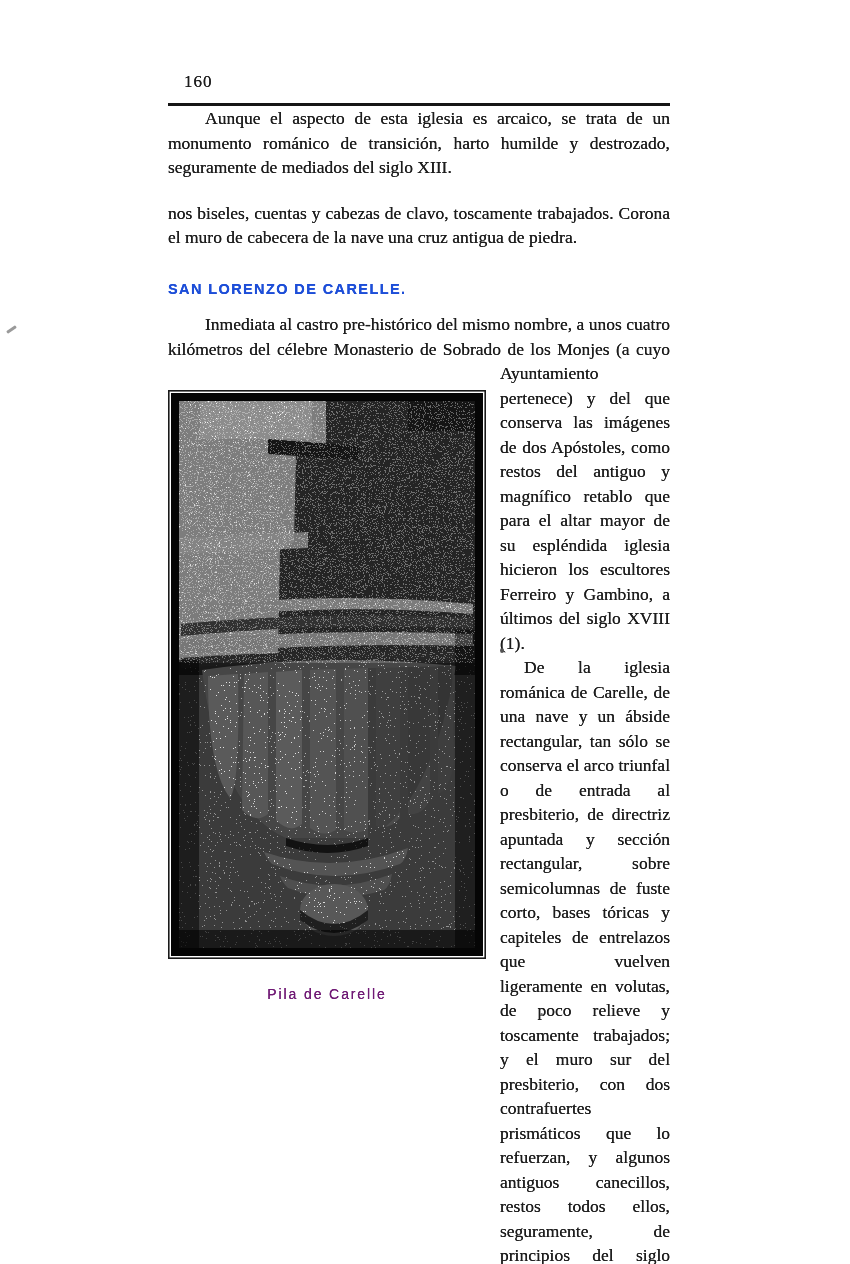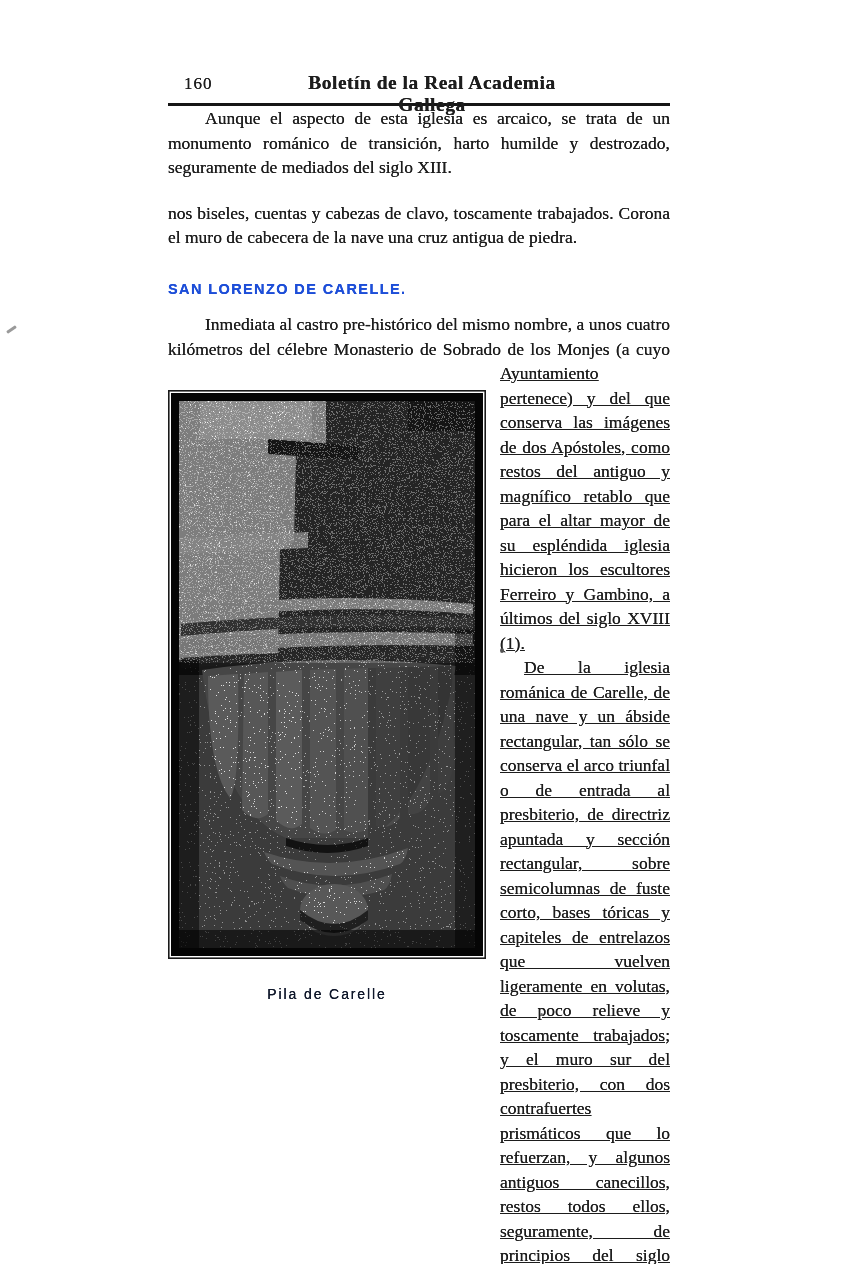--- a/index.html
+++ b/index.html
@@ -45,24 +45,24 @@
   }
   .p-intro{margin-top:11px;}
 
   
   .wraprow{display:flex;align-items:flex-start;}
   .figcol{width:318px;margin-right:14px;flex:none;margin-top:29px;}
   .photo{display:block;width:318px;height:569px;}
   .figcaption{
     margin-top:23px;text-align:center;
     font-family:"Liberation Sans","DejaVu Sans",sans-serif;
-    font-size:14px;letter-spacing:1.9px;color:#0f172a;
+    font-size:14px;letter-spacing:1.9px;color:#701a75;
   }
   .txtcol{flex:1;min-width:0;}
-  .txtcol p{text-align:justify;text-decoration:underline;}
+  .txtcol p{text-align:justify;}
   .txtcol .indent{text-indent:24px;}
 
   .p-guarda{margin-top:8px;}
 
   
   .fn-rule{width:142px;height:2.5px;background:#181818;margin-top:19px;}
   .footnote{
     margin-top:9px;font-size:13.5px;line-height:20.5px;text-align:justify;
     text-indent:48px;
   }
@@ -75,21 +75,20 @@
   .speck.s2{left:500px;top:648px;width:4px;height:5px;border-radius:50%;background:#555;}
   .speck.s3{left:540px;top:1013px;width:3px;height:3px;border-radius:50%;background:#777;}
 </style>
 </head>
 <body>
 
 <div class="page">
 
   <div class="hdr ink">
     <span class="pagenum">160</span>
-    <span class="jtitle">Boletín de la Real Academia Gallega</span>
   </div>
   <div class="hrule"></div>
 
   <div class="bodytext ink">
 
     <p class="para indent">Aunque el aspecto de esta iglesia es arcaico, se trata de un monumento románico de transición, harto humilde y destrozado, seguramente de mediados del siglo XIII.</p>
 
     <p class="para first-para">nos biseles, cuentas y cabezas de clavo, toscamente trabajados. Corona el muro de cabecera de la nave una cruz antigua de piedra.</p>
 
     <h2 class="sec-head">SAN LORENZO DE CARELLE.</h2>

